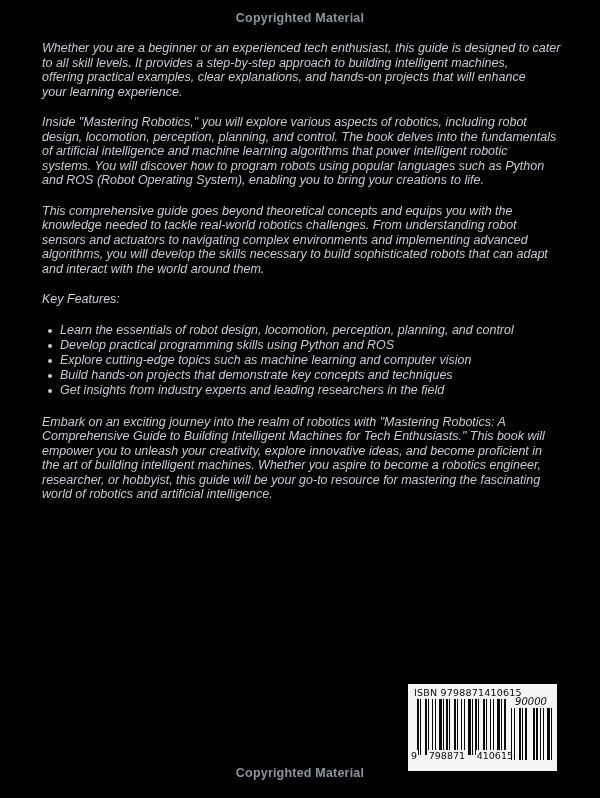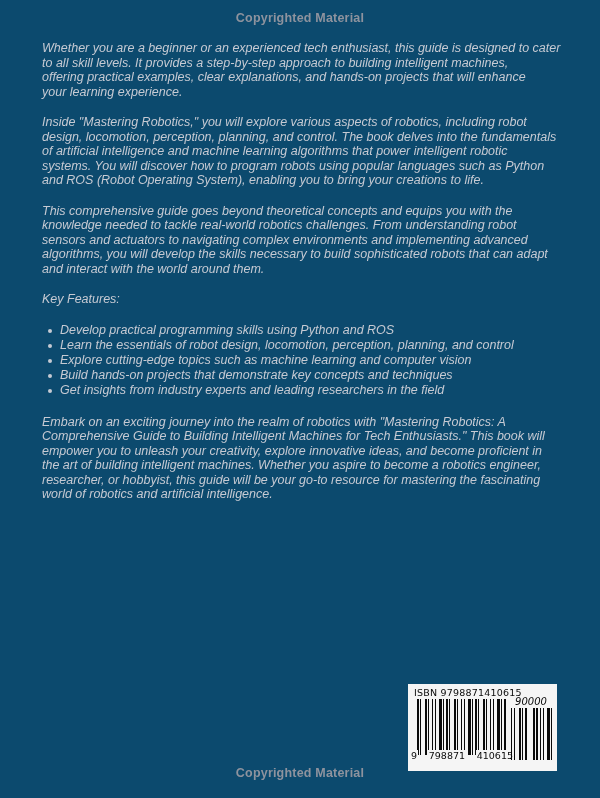--- a/index.html
+++ b/index.html
@@ -8,21 +8,21 @@
     background: #131828;
     width: 600px;
     height: 798px;
     overflow: hidden;
     font-family: "Liberation Sans", sans-serif;
   }
   .page {
     position: relative;
     width: 600px;
     height: 798px;
-    background: #0c4a6e;
+    background: #000000;
   }
   .banner {
     position: absolute;
     left: 0;
     width: 600px;
     text-align: center;
     color: #8e939e;
     font-size: 12.5px;
     font-weight: bold;
     letter-spacing: 0.2px;
@@ -157,22 +157,22 @@
 and ROS (Robot Operating System), enabling you to bring your creations to life.</p>
     <p>This comprehensive guide goes beyond theoretical concepts and equips you with the
 knowledge needed to tackle real-world robotics challenges. From understanding robot
 sensors and actuators to navigating complex environments and implementing advanced
 algorithms, you will develop the skills necessary to build sophisticated robots that can adapt
 and interact with the world around them.</p>
 
     <p class="kf-heading">Key Features:</p>
 
     <ul class="features">
+      <li>Learn the essentials of robot design, locomotion, perception, planning, and control</li>
       <li>Develop practical programming skills using Python and ROS</li>
-      <li>Learn the essentials of robot design, locomotion, perception, planning, and control</li>
       <li>Explore cutting-edge topics such as machine learning and computer vision</li>
       <li>Build hands-on projects that demonstrate key concepts and techniques</li>
       <li>Get insights from industry experts and leading researchers in the field</li>
     </ul>
 
     <p>Embark on an exciting journey into the realm of robotics with "Mastering Robotics: A
 Comprehensive Guide to Building Intelligent Machines for Tech Enthusiasts." This book will
 empower you to unleash your creativity, explore innovative ideas, and become proficient in
 the art of building intelligent machines. Whether you aspire to become a robotics engineer,
 researcher, or hobbyist, this guide will be your go-to resource for mastering the fascinating

